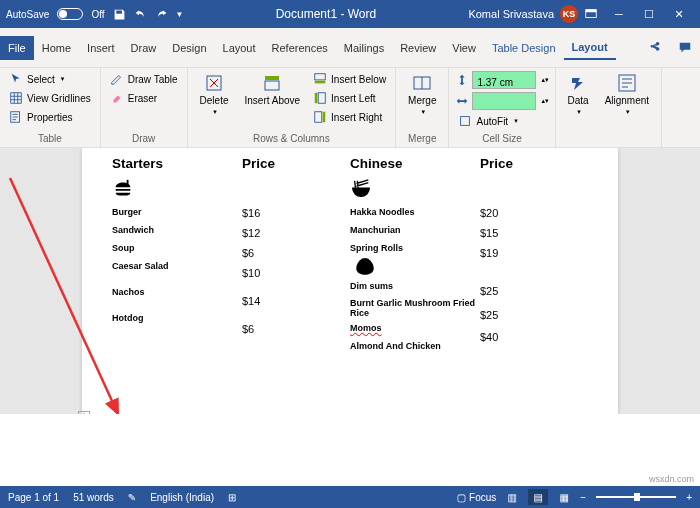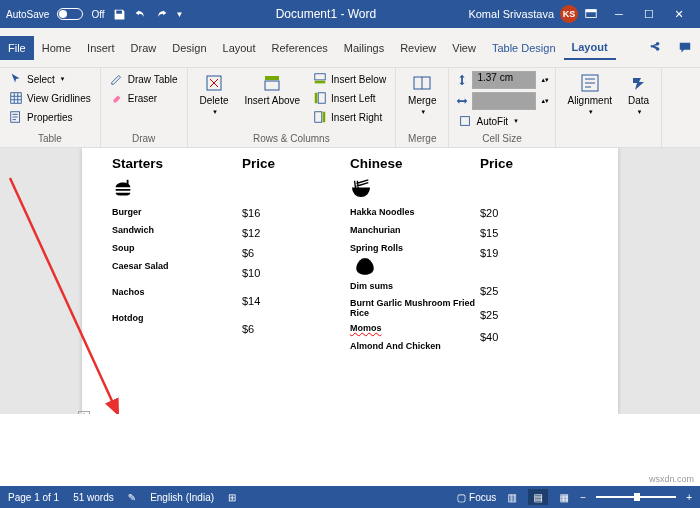--- a/index.html
+++ b/index.html
@@ -24,21 +24,21 @@
 .ribbon{height:80px;background:#f3f2f1;border-bottom:1px solid #e1dfdd;display:flex;font-size:10px}
 .group{border-right:1px solid #e1dfdd;padding:3px 6px 1px;display:flex;flex-direction:column}
 .group .body{flex:1;display:flex;gap:4px;align-items:flex-start}
 .group .label{text-align:center;font-size:10px;color:#605e5c;height:14px;line-height:14px}
 .col{display:flex;flex-direction:column;gap:3px}
 .btn-sm{display:flex;align-items:center;gap:4px;padding:1px 3px;white-space:nowrap}
 .btn-sm svg{width:14px;height:14px;fill:#2b579a}
 .btn-lg{display:flex;flex-direction:column;align-items:center;gap:2px;padding:2px 6px;text-align:center;line-height:1.1}
 .btn-lg svg{width:20px;height:20px;fill:#2b579a}
 .tri{font-size:7px;margin-left:2px}
-.spin{border:1px solid #ababab;background:#a3a3a3;height:18px;width:64px;display:flex;align-items:flex-start;padding:0 4px;font-size:10px}
+.spin{border:1px solid #ababab;background:#86efac;height:18px;width:64px;display:flex;align-items:flex-end;padding:0 4px;font-size:10px}
 .doc-area{height:266px;background:#e6e6e6;display:flex;justify-content:center;overflow:hidden;position:relative}
 .page{width:536px;background:#fff;margin-top:0;box-shadow:0 1px 4px rgba(0,0,0,0.2);position:relative;padding:8px 30px 20px}
 .menu{display:flex;gap:0}
 .mcol{width:130px}
 .pcol{width:108px}
 .mhdr{font-weight:bold;font-size:13.5px;color:#000;margin-bottom:6px}
 .item{font-size:9px;color:#000;padding:4px 0;font-weight:600}
 .price{font-size:11px;color:#000;padding:4px 0;font-weight:400}
 .foodico{width:30px;height:24px;display:flex;align-items:center;margin-bottom:2px}
 .foodico svg{height:22px}
@@ -252,31 +252,31 @@
             <span class="tri">▾</span>
           </div>
     </div>
       </div>
     <div class="label">Cell Size</div>
   </div>
   <div class="group">
     <div class="body">
       <div class="btn-lg">
           <svg viewBox="0 0 20 20">
+            <path d="M4 5h8l-2 4h5l-9 8 2-7H4z" fill="#2b579a"></path>
+          </svg>
+          <span>Data</span>
+          <span class="tri">▾</span>
+        </div>
+      <div class="btn-lg">
+          <svg viewBox="0 0 20 20">
             <rect x="2" y="2" width="16" height="16" fill="none" stroke="#2b579a"></rect>
             <path d="M5 6h10M5 10h10M5 14h6" stroke="#2b579a"></path>
           </svg>
           <span>Alignment</span>
-          <span class="tri">▾</span>
-        </div>
-      <div class="btn-lg">
-          <svg viewBox="0 0 20 20">
-            <path d="M4 5h8l-2 4h5l-9 8 2-7H4z" fill="#2b579a"></path>
-          </svg>
-          <span>Data</span>
           <span class="tri">▾</span>
         </div>
     </div>
     <div class="label"></div>
   </div>
 </div>
 
 <div class="doc-area">
   <div class="page">
     <div class="menu">

